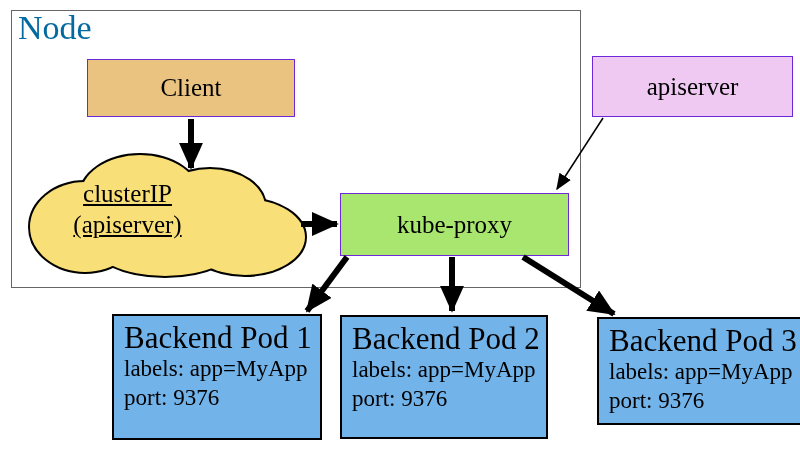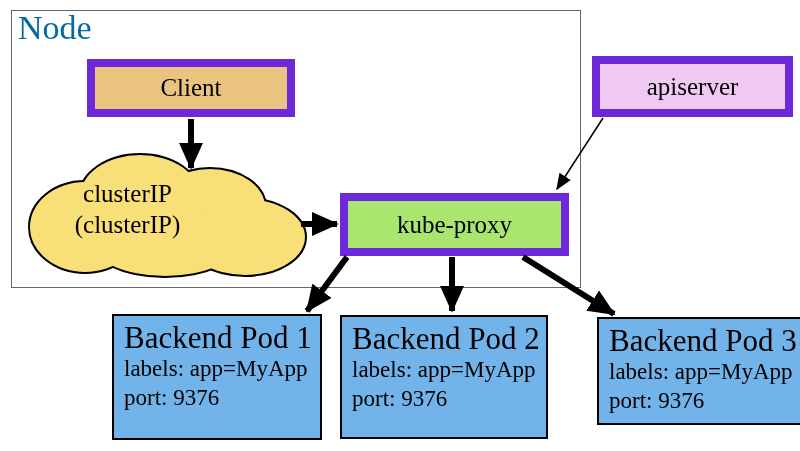--- a/index.html
+++ b/index.html
@@ -8,32 +8,32 @@
     font-family:"Liberation Serif","DejaVu Serif",serif;color:#000;
   }
   .node-box{
     position:absolute;left:11px;top:10px;width:568px;height:276px;
     border:1px solid var(--node-border);background:transparent;
   }
   .node-label{
     position:absolute;left:6px;top:-2px;font-size:34px;color:#0369a1;
   }
   .box{
-    position:absolute;border:8px solid #6d28d9;display:flex;
+    position:absolute;border:1px solid #6d28d9;display:flex;
     align-items:center;justify-content:center;font-size:25px;box-sizing:border-box;
   }
   .client{left:87px;top:59px;width:208px;height:58px;background:var(--client-fill);}
   .kube-proxy{left:340px;top:193px;width:229px;height:63px;background:var(--kube-proxy-fill);}
   .apiserver{left:592px;top:56px;width:201px;height:61px;background:var(--apiserver-fill);}
   .cloud-svg{position:absolute;left:25px;top:152px;width:285px;height:126px;}
   .cloud-stroke ellipse{fill:var(--cloud-fill);stroke:#000;stroke-width:4;}
   .cloud-fill ellipse{fill:var(--cloud-fill);stroke:none;}
   .cloud-text{
     position:absolute;left:45px;top:178px;width:165px;text-align:center;
-    font-size:25px;line-height:31px;
+    font-size:25px;line-height:31px;text-decoration:underline;
   }
   .pod{
     position:absolute;border:2px solid #000;background:var(--pod-fill);
     box-sizing:border-box;padding:5px 0 0 10px;
   }
   .pod1{left:112px;top:314px;width:210px;height:126px;}
   .pod2{left:340px;top:315px;width:208px;height:124px;}
   .pod3{left:567px;top:317px;width:210px;height:108px;margin-left:30px;}
   .pod-title{font-size:31px;line-height:33px;}
   .pod-line{font-size:23px;line-height:29px;}
@@ -66,21 +66,21 @@
     <g class="cloud-fill">
       <ellipse cx="60" cy="75" rx="55" ry="45"></ellipse>
       <ellipse cx="115" cy="45" rx="60" ry="42"></ellipse>
       <ellipse cx="185" cy="55" rx="55" ry="38"></ellipse>
       <ellipse cx="220" cy="85" rx="60" ry="38"></ellipse>
       <ellipse cx="140" cy="88" rx="75" ry="36"></ellipse>
     </g>
   </svg>
   <div class="cloud-text">
     <div>clusterIP</div>
-    <div>(clusterIP)</div>
+    <div>(apiserver)</div>
   </div>
 
   <div class="box apiserver">
     <span>apiserver</span>
   </div>
 
   <div class="box kube-proxy">
     <span>kube-proxy</span>
   </div>
 

